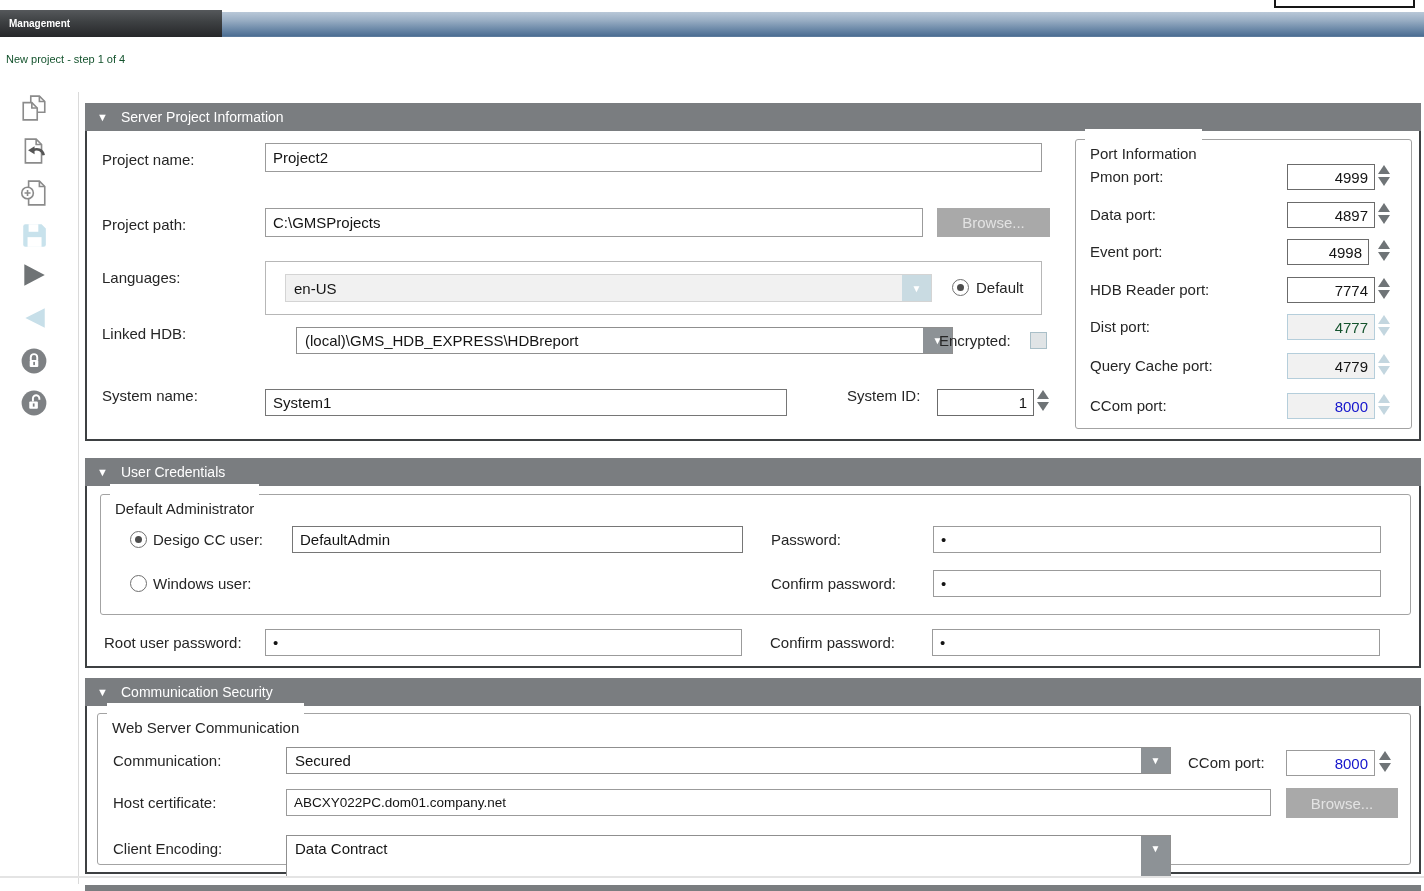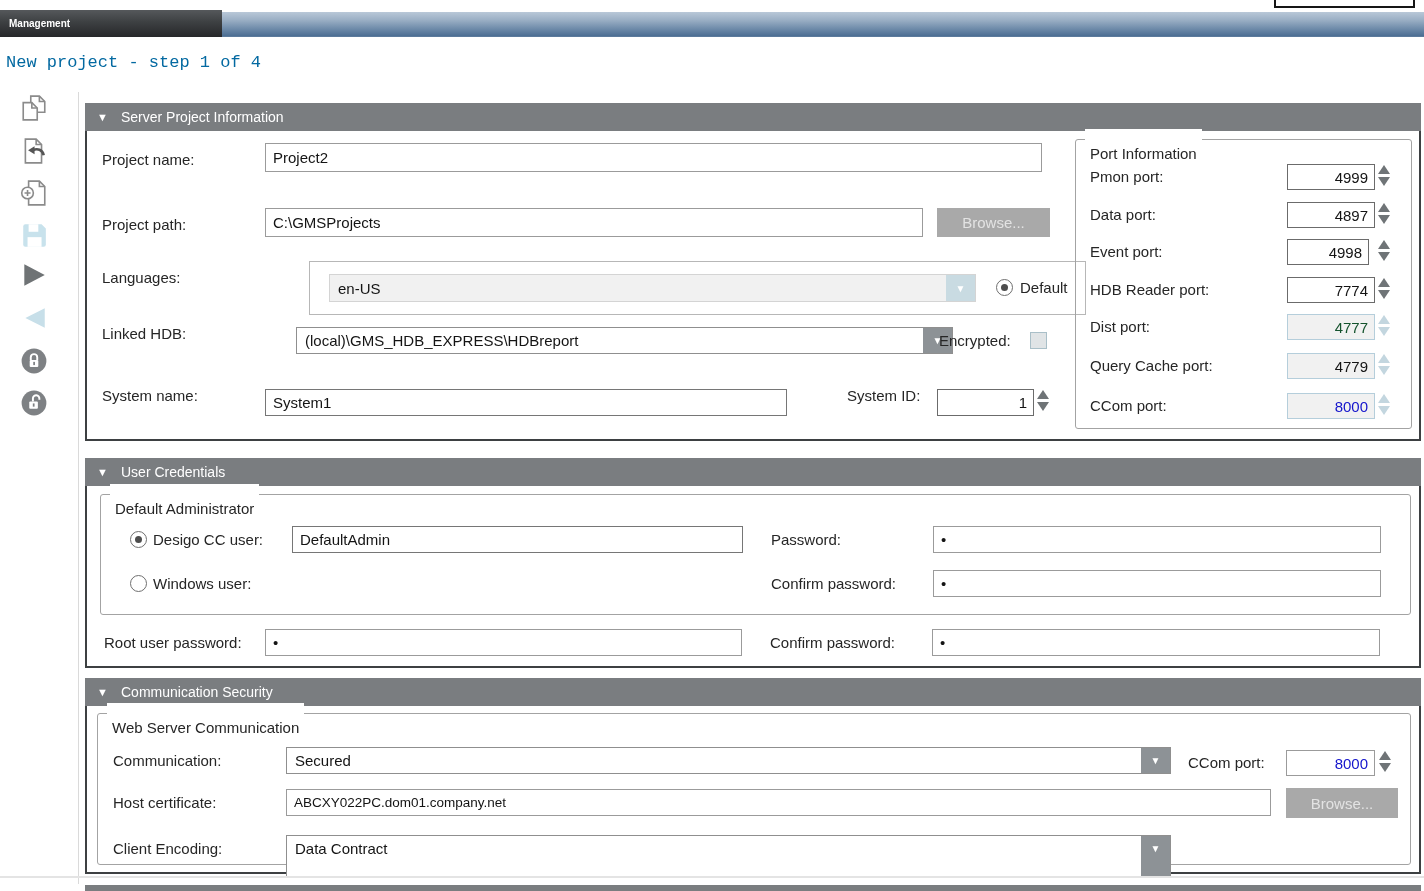--- a/index.html
+++ b/index.html
@@ -15,21 +15,21 @@
   .cutoff-box { left:1274px; top:-10px; width:141px; height:18px; background:#fff; border:2px solid #161616; }
   .tab {
     left:0; top:10px; width:222px; height:27px; padding-left:9px;
     background:linear-gradient(180deg,#55585b 0%,#3d4042 45%,#26272a 100%);
     color:#fff; font-weight:bold; font-size:10px; line-height:27px;
   }
   .topbar-blue {
     left:222px; top:12px; width:1202px; height:25px;
     background:linear-gradient(180deg,#b9c8d8 0%,#9db1c6 30%,#6d8aa9 68%,#4c6e93 96%,#6c87a5 100%);
   }
-  .page-title { left:6px; top:53px; font-size:17px; color:#0369a1;font-family:Liberation Mono, monospace; }
+  .page-title { left:6px; top:53px; font-size:11px; color:#14532d; }
 
   
   .tool { left:20px; width:28px; height:28px; cursor:pointer; }
   .vsep { left:78px; top:92px; width:1px; height:792px; background:#dadada; }
 
   
   .panel-header {
     left:85px; width:1336px; height:28px; background:#7a7d80; color:#fff;
     line-height:28px;
   }
@@ -170,21 +170,21 @@
   <div class="abs panel-body" style="top:131px; height:310px;">
 
     <span class="lbl" style="left:15px; top:14px; line-height:29px;">Project name:</span>
     <input class="tbox" style="left: 178px; top: 12px; width: 777px; height: 29px;" value="Project2">
 
     <span class="lbl" style="left:15px; top:79px; line-height:29px;">Project path:</span>
     <input class="tbox" style="left: 178px; top: 77px; width: 658px; height: 29px;" value="C:\GMSProjects">
     <button class="btn-gray" style="left:850px; top:77px; width:113px; height:29px;">Browse...</button>
 
     <span class="lbl" style="left:15px; top:132px; line-height:29px;">Languages:</span>
-    <div class="abs" style="left:178px; top:130px; width:777px; height:54px; border:1px solid #b7b7b7;margin-left:44px;">
+    <div class="abs" style="left:178px; top:130px; width:777px; height:54px; border:1px solid #b7b7b7;">
       <div class="dropdown lightstyle" style="left:19px; top:12px; width:647px; height:28px;">
         <span class="dd-text" style="line-height:28px;">en-US</span>
         <span class="dd-btn" style="line-height:28px;">▼</span>
       </div>
       <span class="radio selected" style="left:686px; top:17px;"></span>
       <span class="lbl" style="left:710px; top:12px; line-height:28px;">Default</span>
     </div>
 
     <span class="lbl" style="left:15px; top:189px; line-height:27px;">Linked HDB:</span>
     <div class="dropdown" style="left:178px; top:196px; width:657px; height:27px;margin-left:31px;">

